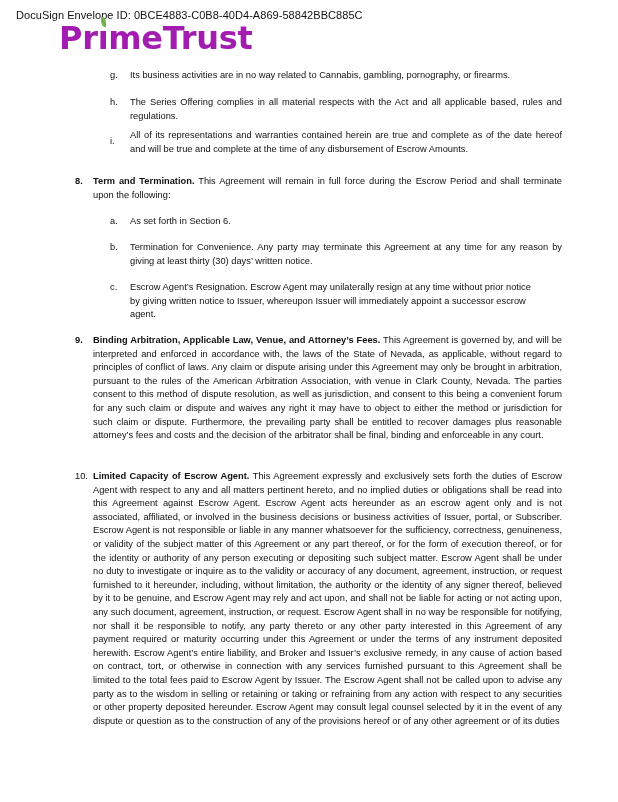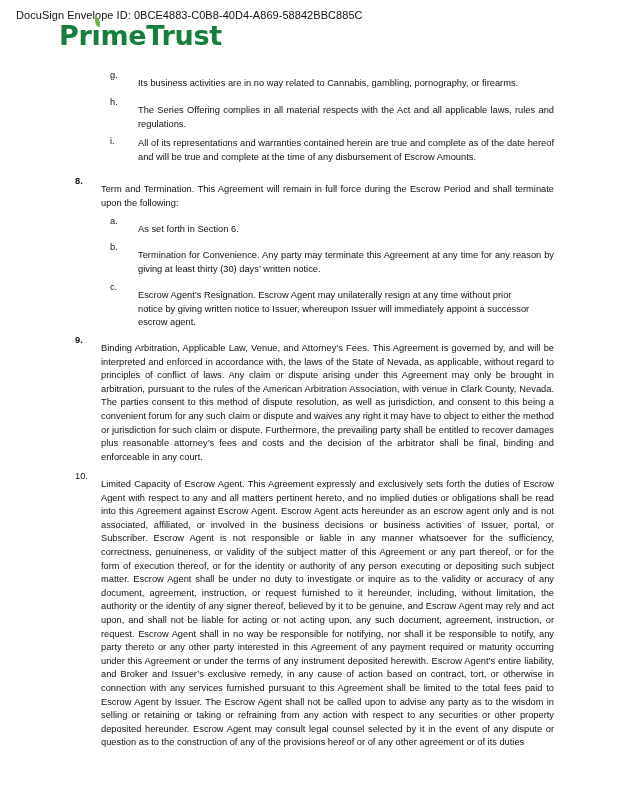--- a/index.html
+++ b/index.html
@@ -1,55 +1,55 @@
 <!DOCTYPE html>
 <html><head>
 <meta charset="utf-8">
 <style>
   html, body { margin: 0; padding: 0; background: #ffffff; }
   body { width: 618px; height: 802px; position: relative; overflow: hidden;
          font-family: "Liberation Sans", sans-serif; color: #111; }
   .envelope { position: absolute; left: 16px; top: 9px; font-size: 11px; color: #111;
               font-family: "Liberation Sans", sans-serif; letter-spacing: 0.05px; }
-  .logo { position: absolute; left: 59px; top: 22px; font-size: 27px; font-weight: bold;
-          color: #15803d; font-family: "DejaVu Sans", sans-serif; letter-spacing: -0.3px; line-height: 1; }
+  .logo { position: absolute; left: 59px; top: 22px; font-size: 32px; font-weight: bold;
+          color: #a21caf; font-family: "DejaVu Sans", sans-serif; letter-spacing: -0.3px; line-height: 1; }
   .logo .i-wrap { position: relative; display: inline-block; }
   .leaf { position: absolute; left: 2px; top: -5px; width: 7px; height: 10px;
           background: #6db24a; border-radius: 0 100% 0 100%; transform: rotate(15deg); }
   .doc { position: absolute; left: 0; top: 0; width: 618px; font-size: 9.3px; line-height: 13.6px; color: #111;
          font-family: "Liberation Sans", sans-serif; }
   .item { position: absolute; text-align: justify; }
   .item.sub { left: 130px; width: 432px; }
   .item.main { left: 93px; width: 469px; }
   .label { position: absolute; }
   .sub-label { left: 110px; }
   .main-label { left: 75px; }
-  .item p { margin: 8px; }
+  .item p { margin: 0; }
   .ragged { text-align: left; }
-  b { font-weight: normal; }
+  b { font-weight: bold; }
 </style>
 </head>
 <body>
 
 <div class="envelope">DocuSign Envelope ID: 0BCE4883-C0B8-40D4-A869-58842BBC885C</div>
 
 <div class="logo">
   <span>Pr</span><span class="i-wrap"><span>ı</span><span class="leaf"></span></span><span>meTrust</span>
 </div>
 
 <div class="doc">
 
   <span class="label sub-label" style="top:69px">g.</span>
   <div class="item sub ragged" style="top:69px">
     <p>Its business activities are in no way related to Cannabis, gambling, pornography, or firearms.</p>
   </div>
 
   <span class="label sub-label" style="top:96px">h.</span>
   <div class="item sub" style="top:96px">
-    <p>The Series Offering complies in all material respects with the Act and all applicable laws, rules and regulations.</p>
+    <p>The Series Offering complies in all material respects with the Act and all applicable based, rules and regulations.</p>
   </div>
 
   <span class="label sub-label" style="top:135px">i.</span>
   <div class="item sub" style="top:129px">
     <p>All of its representations and warranties contained herein are true and complete as of the date hereof and will be true and complete at the time of any disbursement of Escrow Amounts.</p>
   </div>
 
   <span class="label main-label" style="top:175px; font-weight:bold">8.</span>
   <div class="item main" style="top:175px">
     <p><b>Term and Termination.</b><span> This Agreement will remain in full force during the Escrow Period and shall terminate upon the following:</span></p>

